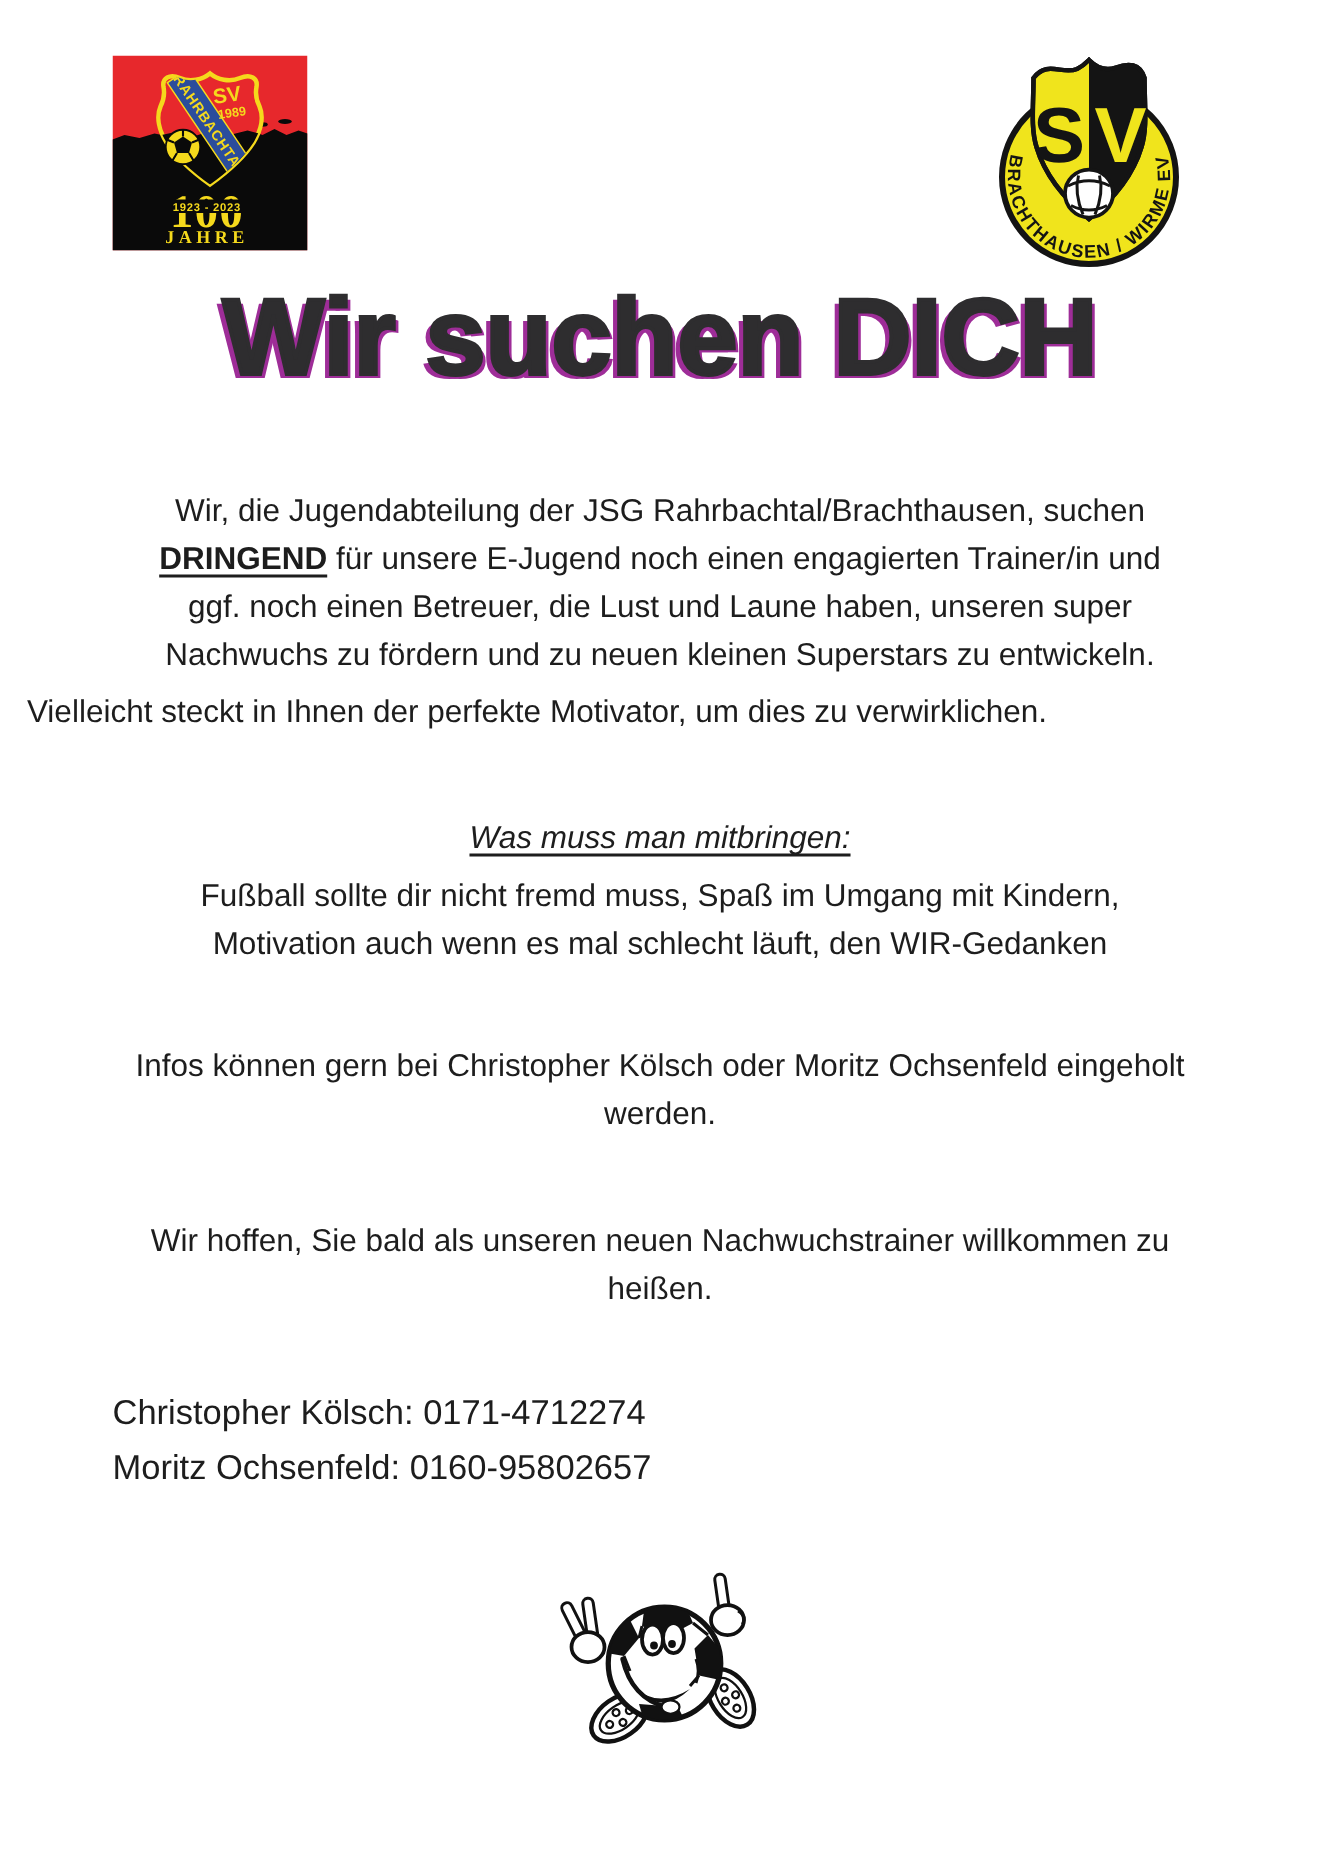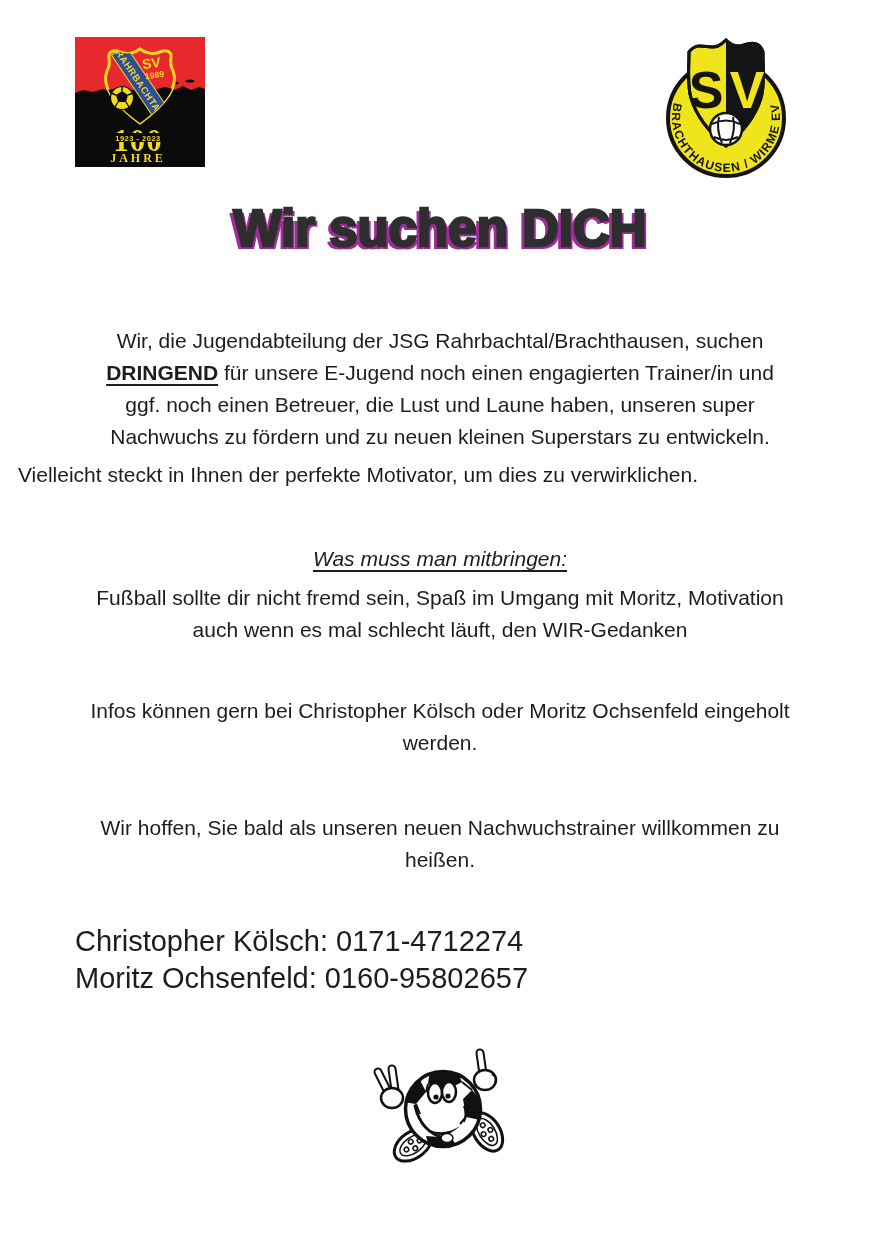--- a/index.html
+++ b/index.html
@@ -2,37 +2,37 @@
 <html><head>
 <meta charset="utf-8">
 <style>
   html,body{margin:0;padding:0;background:#ffffff;}
   .page{position:relative;width:880px;height:1244px;background:#ffffff;overflow:hidden;
         font-family:"Liberation Sans",sans-serif;color:#1d1d1d;}
   
   .logo-left{position:absolute;left:75px;top:37px;width:130px;height:130px;}
   .logo-right{position:absolute;left:662px;top:30px;width:128px;height:150px;}
   
-  .title{position:absolute;left:0;right:0;top:199px;text-align:center;white-space:nowrap;
-         font-size:51px;font-weight:bold;letter-spacing:0px;color:#2e2d2f;
+  .title{position:absolute;left:0;right:0;top:184px;text-align:center;white-space:nowrap;
+         font-size:72px;font-weight:bold;letter-spacing:0px;color:#2e2d2f;
          -webkit-text-stroke:2.5px #2e2d2f;
          text-shadow:-4px 3px 0 #9e2d98,3px 3px 0 #9e2d98;}
   
   .para{position:absolute;left:90px;width:700px;text-align:center;
         font-size:21px;line-height:32px;}
   .p1{top:325px;}
   .p2{top:459px;left:0;width:716px;white-space:nowrap;}
   .heading{top:543px;left:0;width:880px;white-space:nowrap;text-decoration:underline;
            text-underline-offset:4px;font-style:italic;}
   .p3{top:582px;}
   .p4{top:695px;}
   .p5{top:812px;text-align:center;}
   .bold-underline{font-weight:bold;text-decoration:underline;text-decoration-thickness:2px;
                   text-underline-offset:4px;}
-  .contact{position:absolute;left:75px;font-size:29px;line-height:32px;white-space:nowrap;}
+  .contact{position:absolute;left:75px;font-size:23px;line-height:32px;white-space:nowrap;}
   .c1{top:925px;}
   .c2{top:962px;text-align:right;}
   .mascot{position:absolute;left:368px;top:1044px;width:140px;height:125px;}
 </style>
 </head>
 <body>
 
 <div class="page">
 
   <svg class="logo-left" viewBox="0 0 130 130">
@@ -92,21 +92,21 @@
   </svg>
 
   <div class="title">Wir suchen DICH</div>
 
   <div class="para p1"><span>Wir, die Jugendabteilung der JSG Rahrbachtal/Brachthausen, suchen </span><span class="bold-underline">DRINGEND</span><span> für unsere E-Jugend noch einen engagierten Trainer/in und ggf. noch einen Betreuer, die Lust und Laune haben, unseren super Nachwuchs zu fördern und zu neuen kleinen Superstars zu entwickeln.</span></div>
 
   <div class="para p2">Vielleicht steckt in Ihnen der perfekte Motivator, um dies zu verwirklichen.</div>
 
   <div class="para heading">Was muss man mitbringen:</div>
 
-  <div class="para p3">Fußball sollte dir nicht fremd sein, Spaß im Umgang mit Moritz, Motivation auch wenn es mal schlecht läuft, den WIR-Gedanken</div>
+  <div class="para p3">Fußball sollte dir nicht fremd muss, Spaß im Umgang mit Kindern, Motivation auch wenn es mal schlecht läuft, den WIR-Gedanken</div>
 
   <div class="para p4">Infos können gern bei Christopher Kölsch oder Moritz Ochsenfeld eingeholt werden.</div>
 
   <div class="para p5">Wir hoffen, Sie bald als unseren neuen Nachwuchstrainer willkommen zu heißen.</div>
 
   <div class="contact c1">Christopher Kölsch: 0171-4712274</div>
   <div class="contact c2">Moritz Ochsenfeld: 0160-95802657</div>
 
   <svg class="mascot" viewBox="0 0 140 125">
     <defs>

